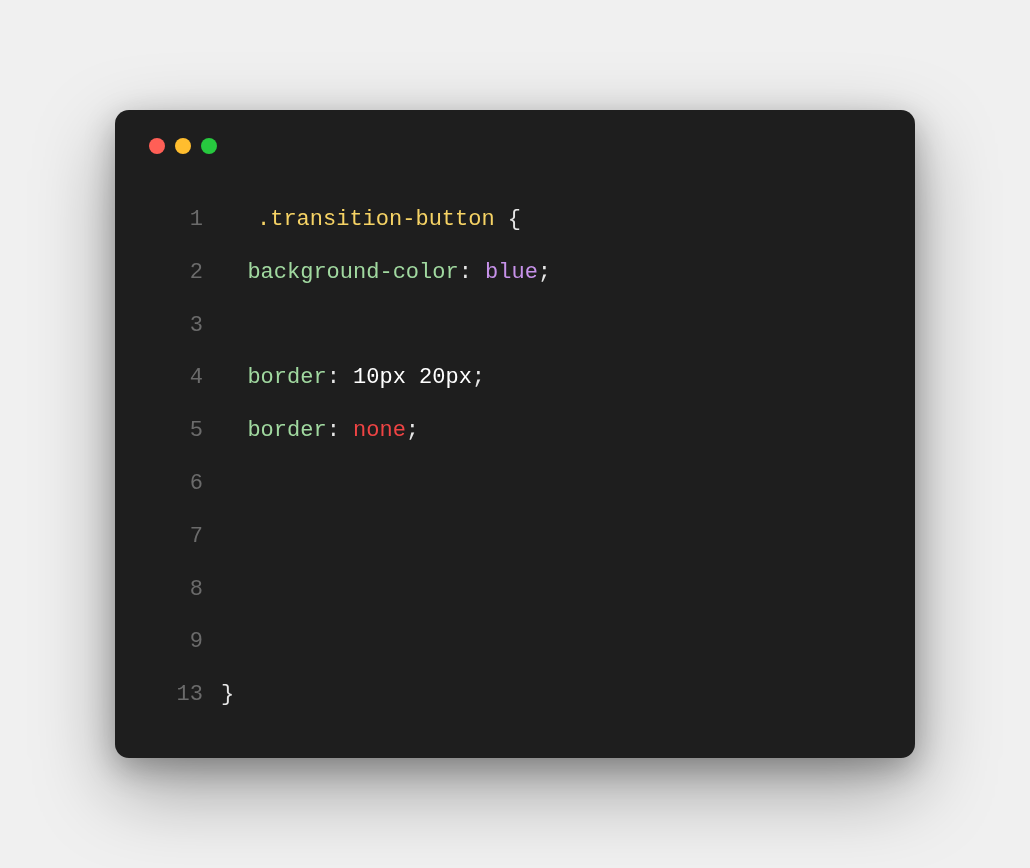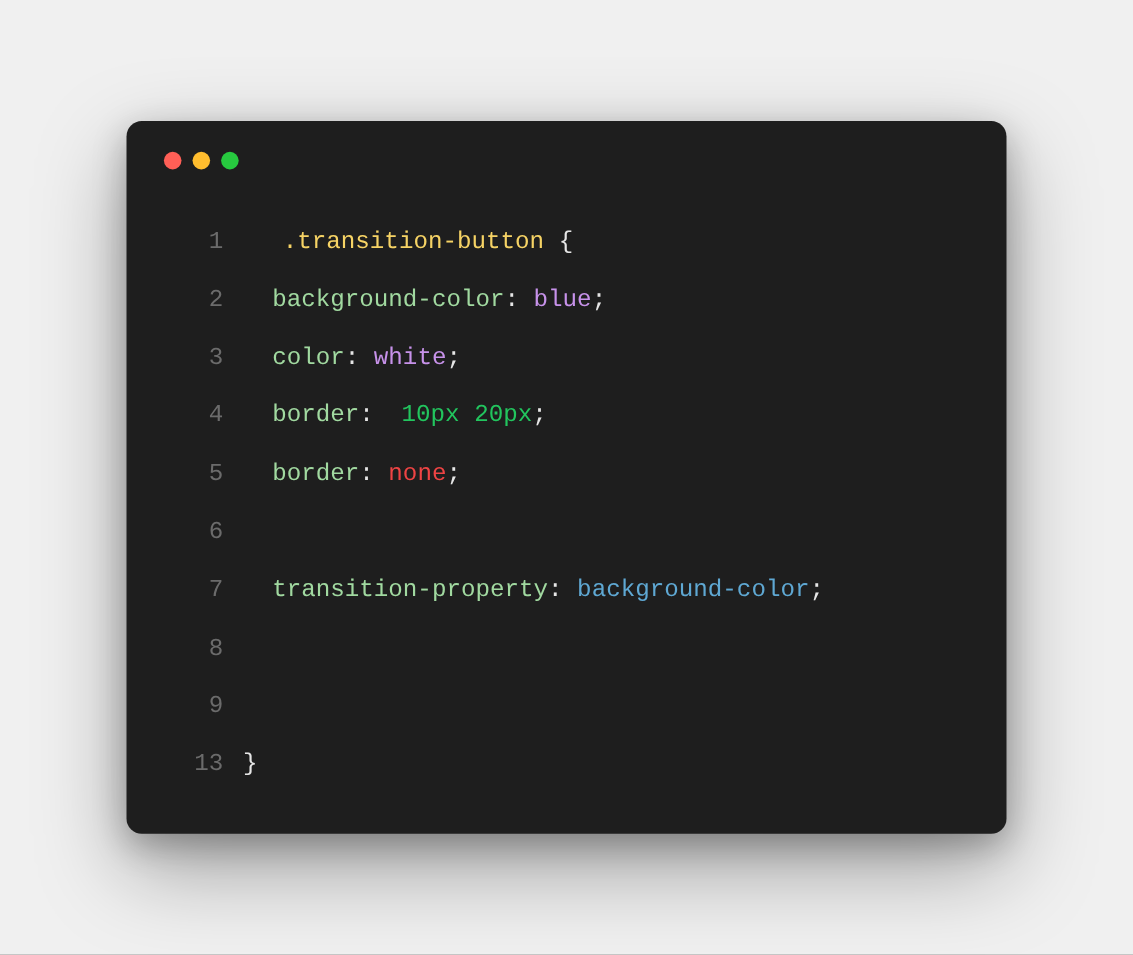--- a/index.html
+++ b/index.html
@@ -50,37 +50,37 @@
       user-select: none;
       flex-shrink: 0;
     }
     .content { color: #e6e6e6; }
     .tok-selector { color: #f6d365; margin-left: 36px; }
     .tok-punct { color: #e6e6e6; }
     .tok-prop { color: #a1d9a0; }
     .tok-colon { color: #e6e6e6; }
     .tok-val { color: #ef4444; }
     .tok-color { color: #c792ea; }
-    .tok-num { color: #22c55e; margin-left: 12px; }
+    .tok-num { color: #ffffff; }
     .tok-bg { color: #5fa8d3; }
   </style>
 </head>
 <body>
 
 <div class="window">
   <div class="traffic-lights">
     <div class="dot red"></div>
     <div class="dot yellow"></div>
     <div class="dot green"></div>
   </div>
   <div class="code" id="code">
       <div class="line"><span class="lineno">1</span><span class="content"><span class="tok-selector">.transition-button</span><span class="tok-punct"> {</span></span></div>
       <div class="line"><span class="lineno">2</span><span class="content"><span class="tok-val">  </span><span class="tok-prop">background-color</span><span class="tok-colon">:</span><span class="tok-val"> </span><span class="tok-color">blue</span><span class="tok-punct">;</span></span></div>
-      <div class="line"><span class="lineno">3</span><span class="content"><span class="tok-val">  </span><span class="tok-prop">color</span><span class="tok-colon">:</span><span class="tok-val"> </span><span class="tok-color">white</span><span class="tok-punct">;</span></span></div>
+      <div class="line"><span class="lineno">3</span></div>
       <div class="line"><span class="lineno">4</span><span class="content"><span class="tok-val">  </span><span class="tok-prop">border</span><span class="tok-colon">:</span><span class="tok-val"> </span><span class="tok-num">10px 20px</span><span class="tok-punct">;</span></span></div>
       <div class="line"><span class="lineno">5</span><span class="content"><span class="tok-val">  </span><span class="tok-prop">border</span><span class="tok-colon">:</span><span class="tok-val"> none</span><span class="tok-punct">;</span></span></div>
       <div class="line"><span class="lineno">6</span></div>
-      <div class="line"><span class="lineno">7</span><span class="content"><span class="tok-val">  </span><span class="tok-prop">transition-property</span><span class="tok-colon">:</span><span class="tok-val"> </span><span class="tok-bg">background-color</span><span class="tok-punct">;</span></span></div>
+      <div class="line"><span class="lineno">7</span></div>
       <div class="line"><span class="lineno">8</span></div>
       <div class="line"><span class="lineno">9</span></div>
       <div class="line"><span class="lineno">13</span><span class="content"><span class="tok-punct">}</span></span></div>
     </div>
 </div>
 
 </body></html>

